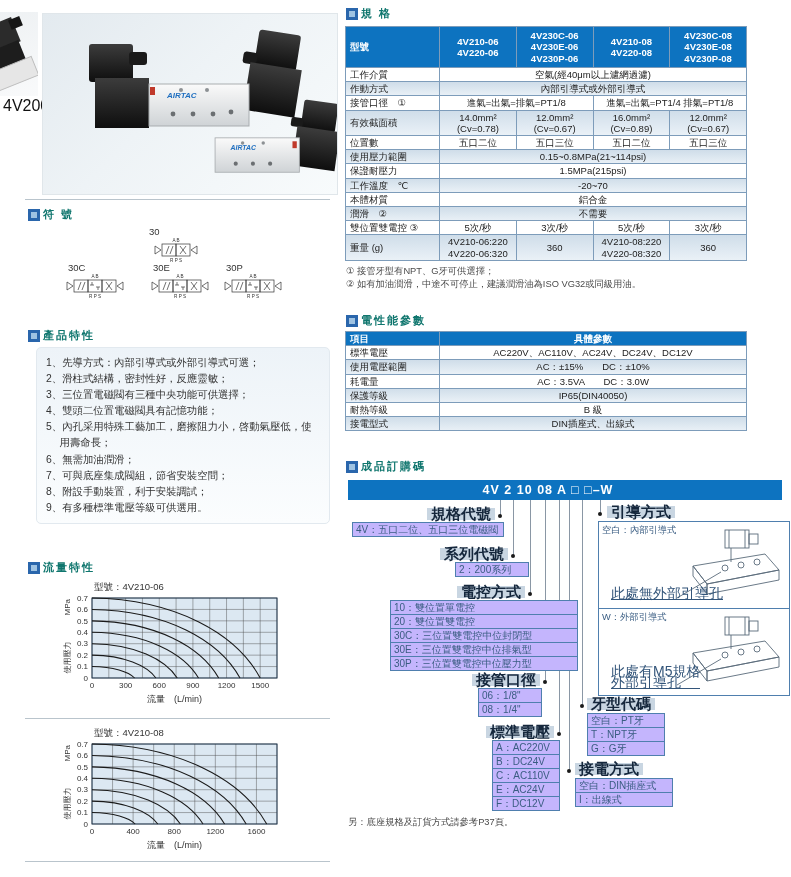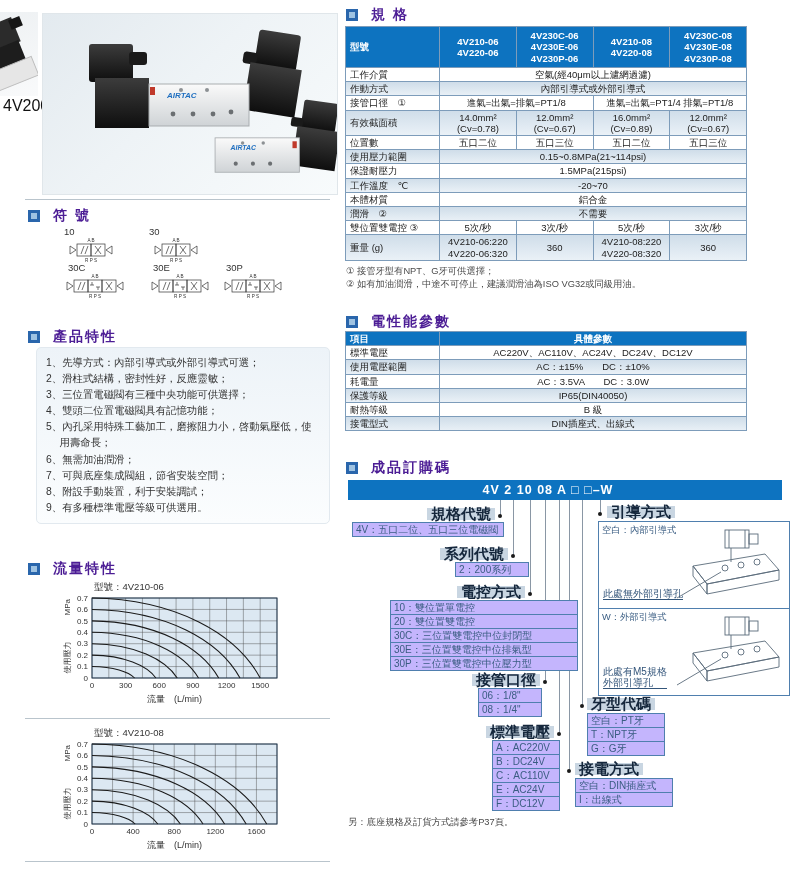--- a/index.html
+++ b/index.html
@@ -1,20 +1,20 @@
 <!DOCTYPE html>
 <html><head>
 <meta charset="utf-8">
 <style>
   html,body{margin:0;padding:0}
   body{width:791px;height:877px;position:relative;background:#fff;overflow:hidden;
        font-family:"Liberation Sans","DejaVu Sans",sans-serif;color:#222;-webkit-font-smoothing:antialiased}
   .abs{position:absolute}
   
-  .sec-h{font-size:14px;font-weight:bold;color:#4c1d95;display:flex;align-items:center;gap:13px;letter-spacing:2px}
+  .sec-h{font-size:11px;font-weight:bold;color:#0f766e;display:flex;align-items:center;gap:3px;letter-spacing:2px}
   .sq{width:6px;height:6px;background:#9fc3e2;border:3px solid #2a66ac;display:inline-block}
   .hrule{height:1px;background:#b9c4cc}
   
   .photo-main{background:linear-gradient(135deg,#e3eaef 0%,#eef3f6 45%,#f8fbfc 100%);border:1px solid #e0e6ea}
   .photo-frag{background:linear-gradient(160deg,#eef1f3,#f9fafb)}
   .model-label{font-size:16px;color:#111}
   
   table{border-collapse:collapse;table-layout:fixed;font-size:9.5px;color:#222}
   td,th{border:1px solid #7d9cba;padding:1px 2px;text-align:center;vertical-align:middle;white-space:pre-line;line-height:1.18}
   .thead{background:#0d73c0;color:#fff;font-weight:bold}
@@ -33,21 +33,21 @@
            text-align:center;line-height:20px;height:20px}
   .olabel{background:#c9d6e2;font-weight:bold;padding:0 4px;font-size:15px;color:#15273c;
           display:inline-block;line-height:12px;white-space:nowrap}
   .obox{border:1px solid #4f7fae;background:#c4b5fd;font-size:10px;color:#3a5d82;position:absolute}
   .obox .row{border-top:1px solid #4f7fae;padding:0 3px;height:13px;line-height:13px;white-space:nowrap;overflow:hidden}
   .obox .row:first-child{border-top:none}
   .vline{position:absolute;width:1px;background:#8a97a5}
   .dot{position:absolute;width:4px;height:4px;background:#1a1a1a;border-radius:50%}
   .pilotbox{border:1px solid #4f7fae;background:#fff;position:absolute;font-size:9.3px;color:#3a5d82}
   .pilotbox .opt{padding:2px 3px;white-space:nowrap}
-  .pilotbox .pnote{position:absolute;left:4px;font-size:10px;color:#33557a;border-bottom:1px solid #33557a;
+  .pilotbox .pnote{position:absolute;left:12px;font-size:14px;color:#33557a;border-bottom:1px solid #33557a;
                    white-space:pre-line;line-height:11px}
   .onote{font-size:9.3px;color:#4a4a4a}
 </style>
 </head>
 <body>
 
 <div class="abs photo-frag" style="left:0;top:12px;width:38px;height:84px;overflow:hidden">
   <svg width="38" height="84">
     <g transform="rotate(-22 10 40)">
       <rect x="-16" y="8" width="40" height="26" fill="#2b2b2b"></rect>
@@ -110,32 +110,20 @@
   </svg>
 </div>
 
 <div class="abs hrule" style="left:25px;top:199px;width:305px"></div>
 
 <div class="abs sec-h" style="left:28px;top:207px">
   <span class="sq"></span>
   <span>符 號</span>
 </div>
 <div class="abs" id="symbols-area" style="left:30px;top:224px;width:300px;height:80px">
-    <div class="abs" style="left: 20px; top: 2px;"><div class="sym-label">10</div><svg width="82" height="26" viewBox="0 0 82 26">
-        <rect x="27" y="7" width="14" height="12" stroke="#333" stroke-width="0.7" fill="none"></rect>
-        <rect x="41" y="7" width="14" height="12" stroke="#333" stroke-width="0.7" fill="none"></rect>
-        <line x1="31" y1="17" x2="34" y2="9" stroke="#333" stroke-width="0.7" fill="none"></line>
-        <line x1="35" y1="17" x2="38" y2="9" stroke="#333" stroke-width="0.7" fill="none"></line>
-        <line x1="45" y1="9" x2="51" y2="17" stroke="#333" stroke-width="0.7" fill="none"></line>
-        <line x1="51" y1="9" x2="45" y2="17" stroke="#333" stroke-width="0.7" fill="none"></line>
-        <polygon points="20,9 26,13 20,17" stroke="#333" stroke-width="0.7" fill="none"></polygon>
-        <polygon points="62,9 56,13 62,17" stroke="#333" stroke-width="0.7" fill="none"></polygon>
-        <text x="41" y="5" font-size="4.6" text-anchor="middle" fill="#333">A  B</text>
-        <text x="41" y="24.5" font-size="4.6" text-anchor="middle" fill="#333">R P S</text>
-      </svg></div>
     <div class="abs" style="left: 105px; top: 2px;"><div class="sym-label">30</div><svg width="82" height="26" viewBox="0 0 82 26">
         <rect x="27" y="7" width="14" height="12" stroke="#333" stroke-width="0.7" fill="none"></rect>
         <rect x="41" y="7" width="14" height="12" stroke="#333" stroke-width="0.7" fill="none"></rect>
         <line x1="31" y1="17" x2="34" y2="9" stroke="#333" stroke-width="0.7" fill="none"></line>
         <line x1="35" y1="17" x2="38" y2="9" stroke="#333" stroke-width="0.7" fill="none"></line>
         <line x1="45" y1="9" x2="51" y2="17" stroke="#333" stroke-width="0.7" fill="none"></line>
         <line x1="51" y1="9" x2="45" y2="17" stroke="#333" stroke-width="0.7" fill="none"></line>
         <polygon points="20,9 26,13 20,17" stroke="#333" stroke-width="0.7" fill="none"></polygon>
         <polygon points="62,9 56,13 62,17" stroke="#333" stroke-width="0.7" fill="none"></polygon>
         <text x="41" y="5" font-size="4.6" text-anchor="middle" fill="#333">A  B</text>

